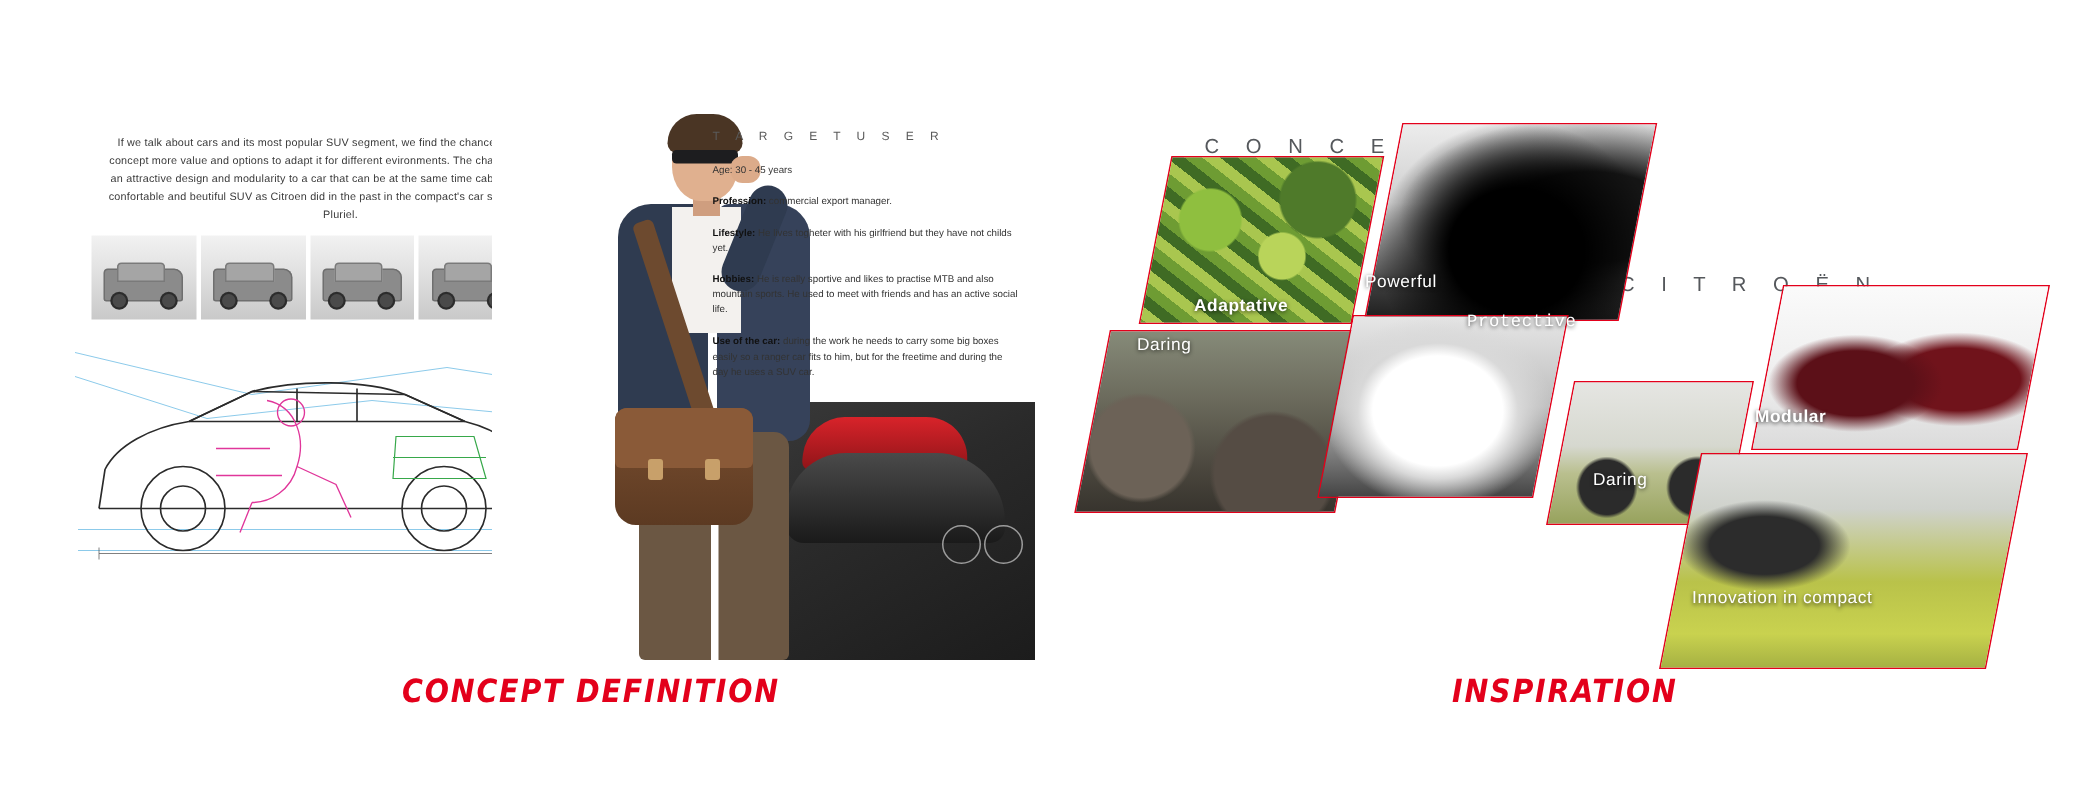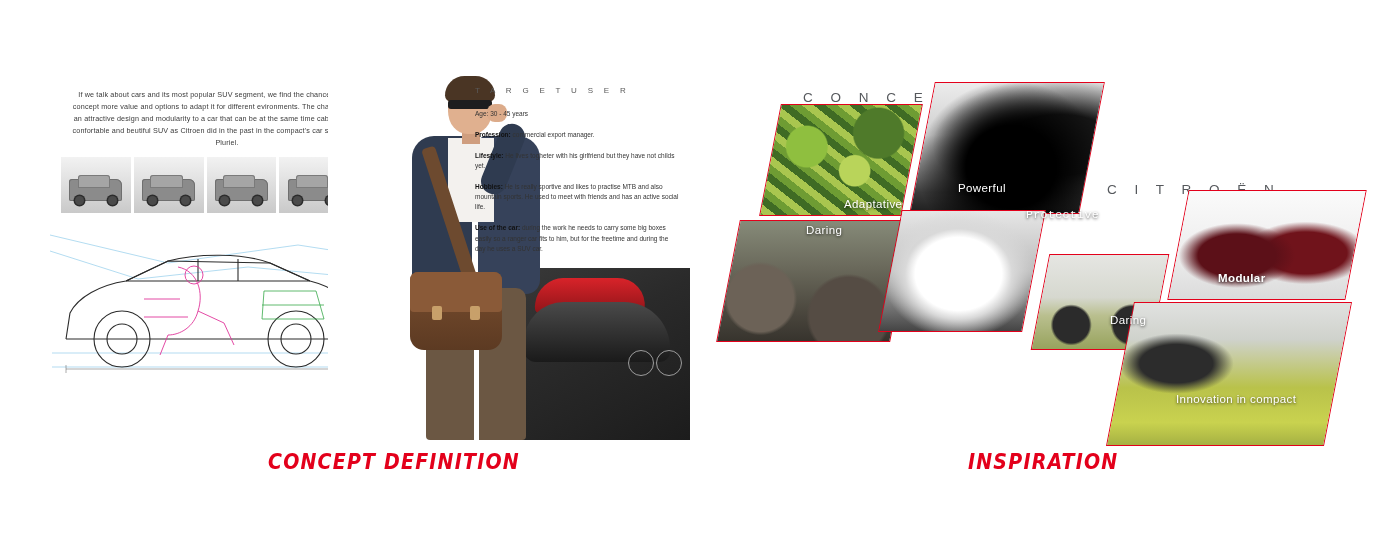--- a/index.html
+++ b/index.html
@@ -334,54 +334,53 @@
     width: 690px;
     height: 378px;
   }
   .section-label {
     position: absolute;
     color: #55585c;
     font-size: 13.5px;
     letter-spacing: 7px;
   }
   .lbl-concepts { left: 103px; top: 28px; }
-  .lbl-citroen  { left: 399px; top: 120px; margin-left: 8px; }
+  .lbl-citroen  { left: 372px; top: 120px; margin-left: 8px; }
 
   
   .tile {
     position: absolute;
     overflow: hidden;
     transform: skewX(-11deg);
     border: 1px solid #e3001b;
   }
   .tile > .inner {
     position: absolute;
     inset: 0;
     transform: skewX(11deg) scale(1.22);
   }
   .tile-caption {
     position: absolute;
     color: #ffffff;
     font-size: 11.5px;
     letter-spacing: 0.4px;
     text-shadow: 0 1px 3px rgba(0,0,0,.75);
     z-index: 5;
-    margin-left: 48px;
   }
 
   
   .t-adaptative { left: 70px;  top: 42px;  width: 140px; height: 110px; }
   .t-powerful   { left: 222px; top: 20px;  width: 168px; height: 130px; }
   .t-daring     { left: 28px;  top: 158px; width: 172px; height: 120px; }
   .t-protective { left: 190px; top: 148px; width: 142px; height: 120px; }
   .t-cactus     { left: 340px; top: 192px; width: 118px; height: 94px; }
   .t-modular    { left: 478px; top: 128px; width: 176px; height: 108px; }
   .t-innovation { left: 420px; top: 240px; width: 216px; height: 142px; }
 
-  .cap-adaptative { left: 96px;  top: 136px; }
+  .cap-adaptative { left: 96px;  top: 136px; font-weight: bold; }
   .cap-powerful   { left: 210px; top: 120px; }
   .cap-daring     { left: 58px;  top: 162px; }
   .cap-protective { left: 278px; top: 146px; font-family: Liberation Mono, monospace; }
   .cap-cactus     { left: 362px; top: 252px; }
   .cap-modular    { left: 470px; top: 210px; font-weight: bold; }
   .cap-innovation { left: 428px; top: 330px; line-height: 1.25; }
 
   
   .img-chameleon {
     background:

